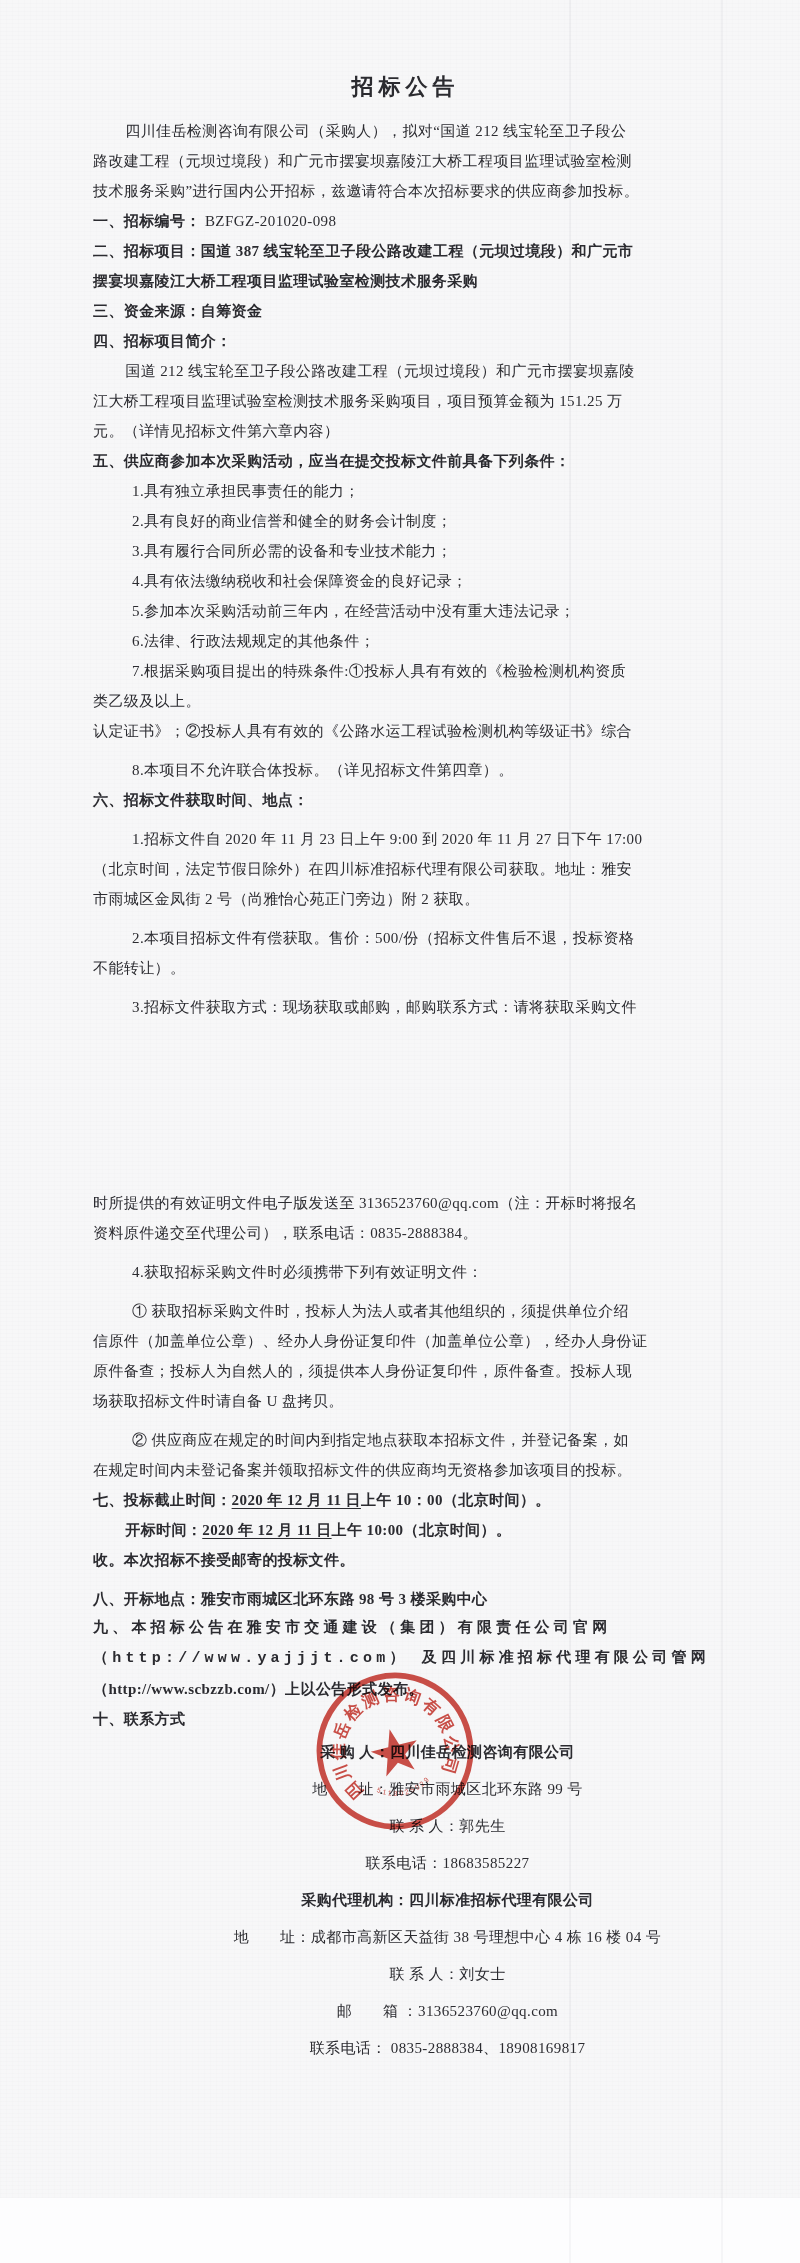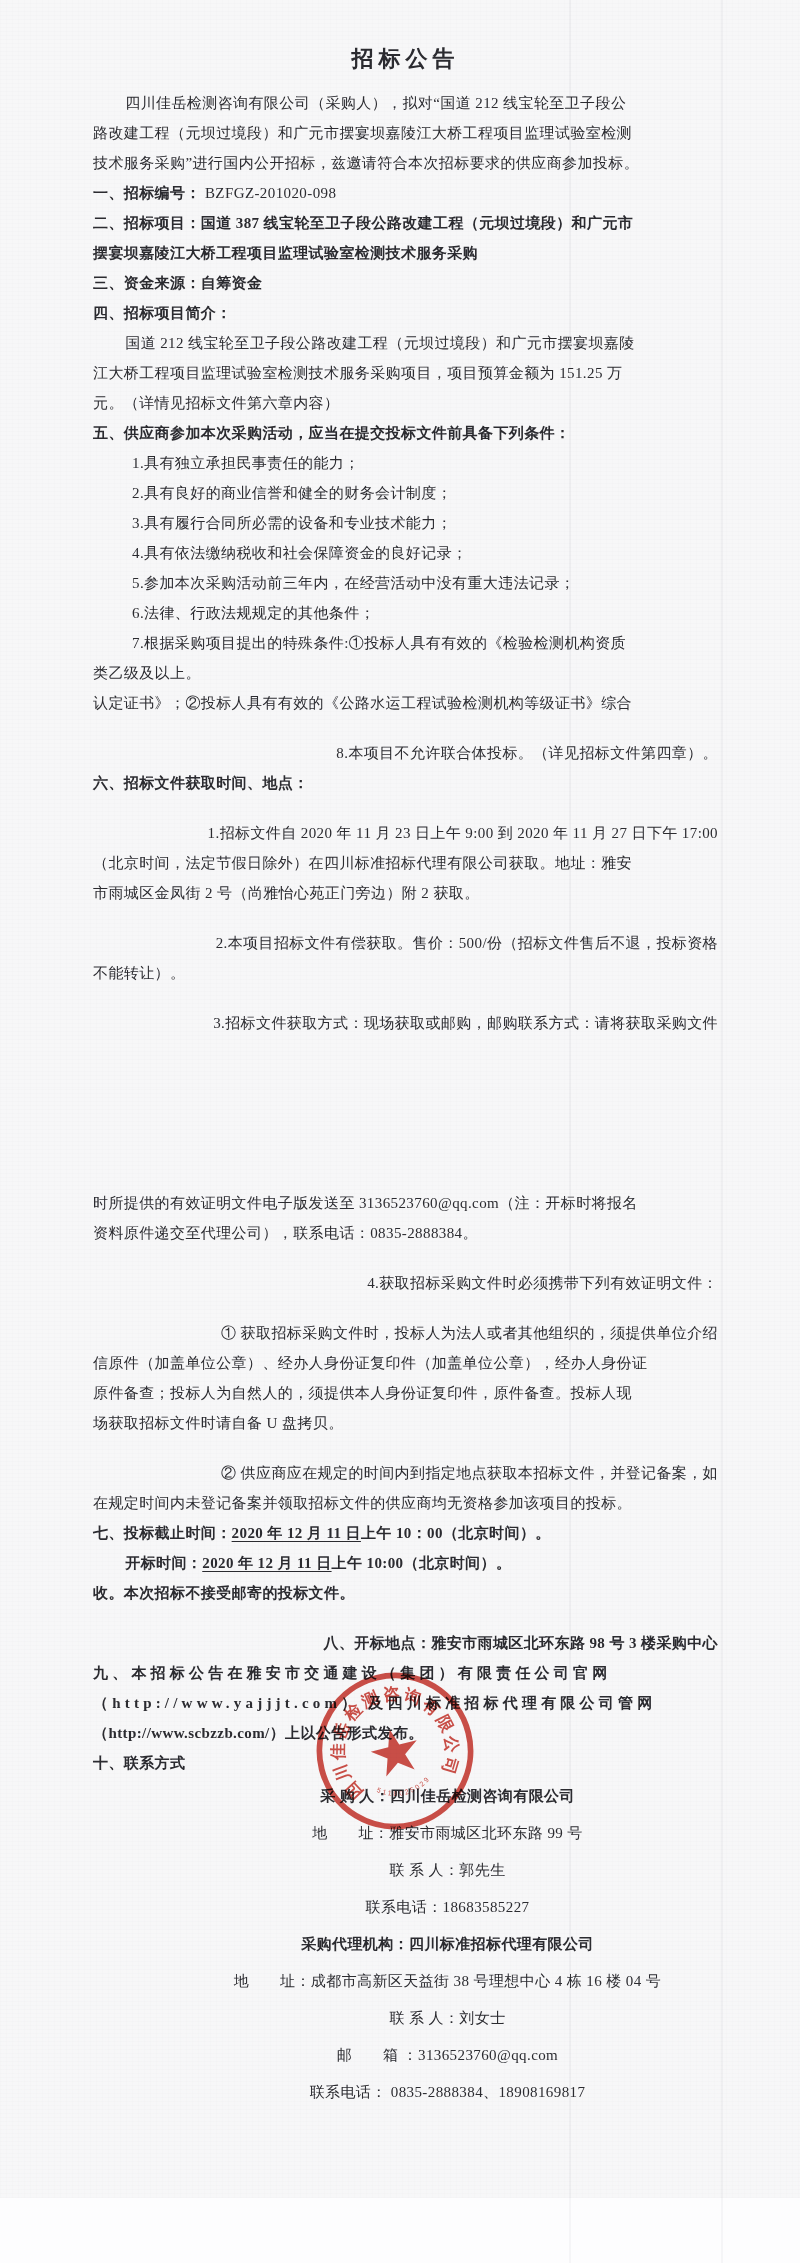--- a/index.html
+++ b/index.html
@@ -10,30 +10,30 @@
     color:var(--ink,#2b2b30);
   }
   .page{
     position:absolute;left:0;width:800px;box-sizing:border-box;
     background:var(--paper,#f7f7f8);
     background-image:
       repeating-linear-gradient(0deg, rgba(120,120,130,.018) 0 1px, transparent 1px 4px),
       repeating-linear-gradient(90deg, rgba(120,120,130,.014) 0 1px, transparent 1px 6px);
     padding:0 82px 0 93px;
   }
-  #page1{top:0;height:1124px;padding-top:44px;}
+  #page1{top:0;height:1124px;padding-top:72px;}
   #page2{top:1088px;height:1110px;padding-top:100px;}
   .fold{position:absolute;top:0;bottom:0;width:2px;background:rgba(60,60,85,.045);pointer-events:none;}
   .fold.f1{left:569px;} .fold.f2{left:721px;}
   .title{margin:0 0 14px 0;text-align:center;font-size:22px;font-weight:700;letter-spacing:5px;}
   .ln{margin:0;font-size:15px;line-height:30px;letter-spacing:.4px;}
   .ln.ind{text-indent:2.15em;}
   .ln.num{text-indent:2.6em;}
-  .ln.mt{margin-top:20px;text-align:right;}
-  .ln.sp{letter-spacing:4.2px;}
+  .ln.mt{margin-top:9px;}
+  .ln.sp{letter-spacing:4.2px;font-family:Liberation Mono, monospace;}
   .ln.ct{margin-left:5.6em;line-height:37px;text-align:center;}
   .b{font-weight:700;}
   .u{text-decoration:underline;text-underline-offset:3px;}
   .seal{
     position:absolute;left:312px;top:580px;width:166px;height:166px;
     mix-blend-mode:multiply;opacity:.88;pointer-events:none;
   }
   .seal-ring{fill:none;stroke:var(--seal,#c9382f);stroke-width:7;}
   .seal-text{fill:var(--seal,#c9382f);font-size:20px;font-weight:700;letter-spacing:3.5px;
     font-family:"Liberation Serif","DejaVu Serif",serif;}

